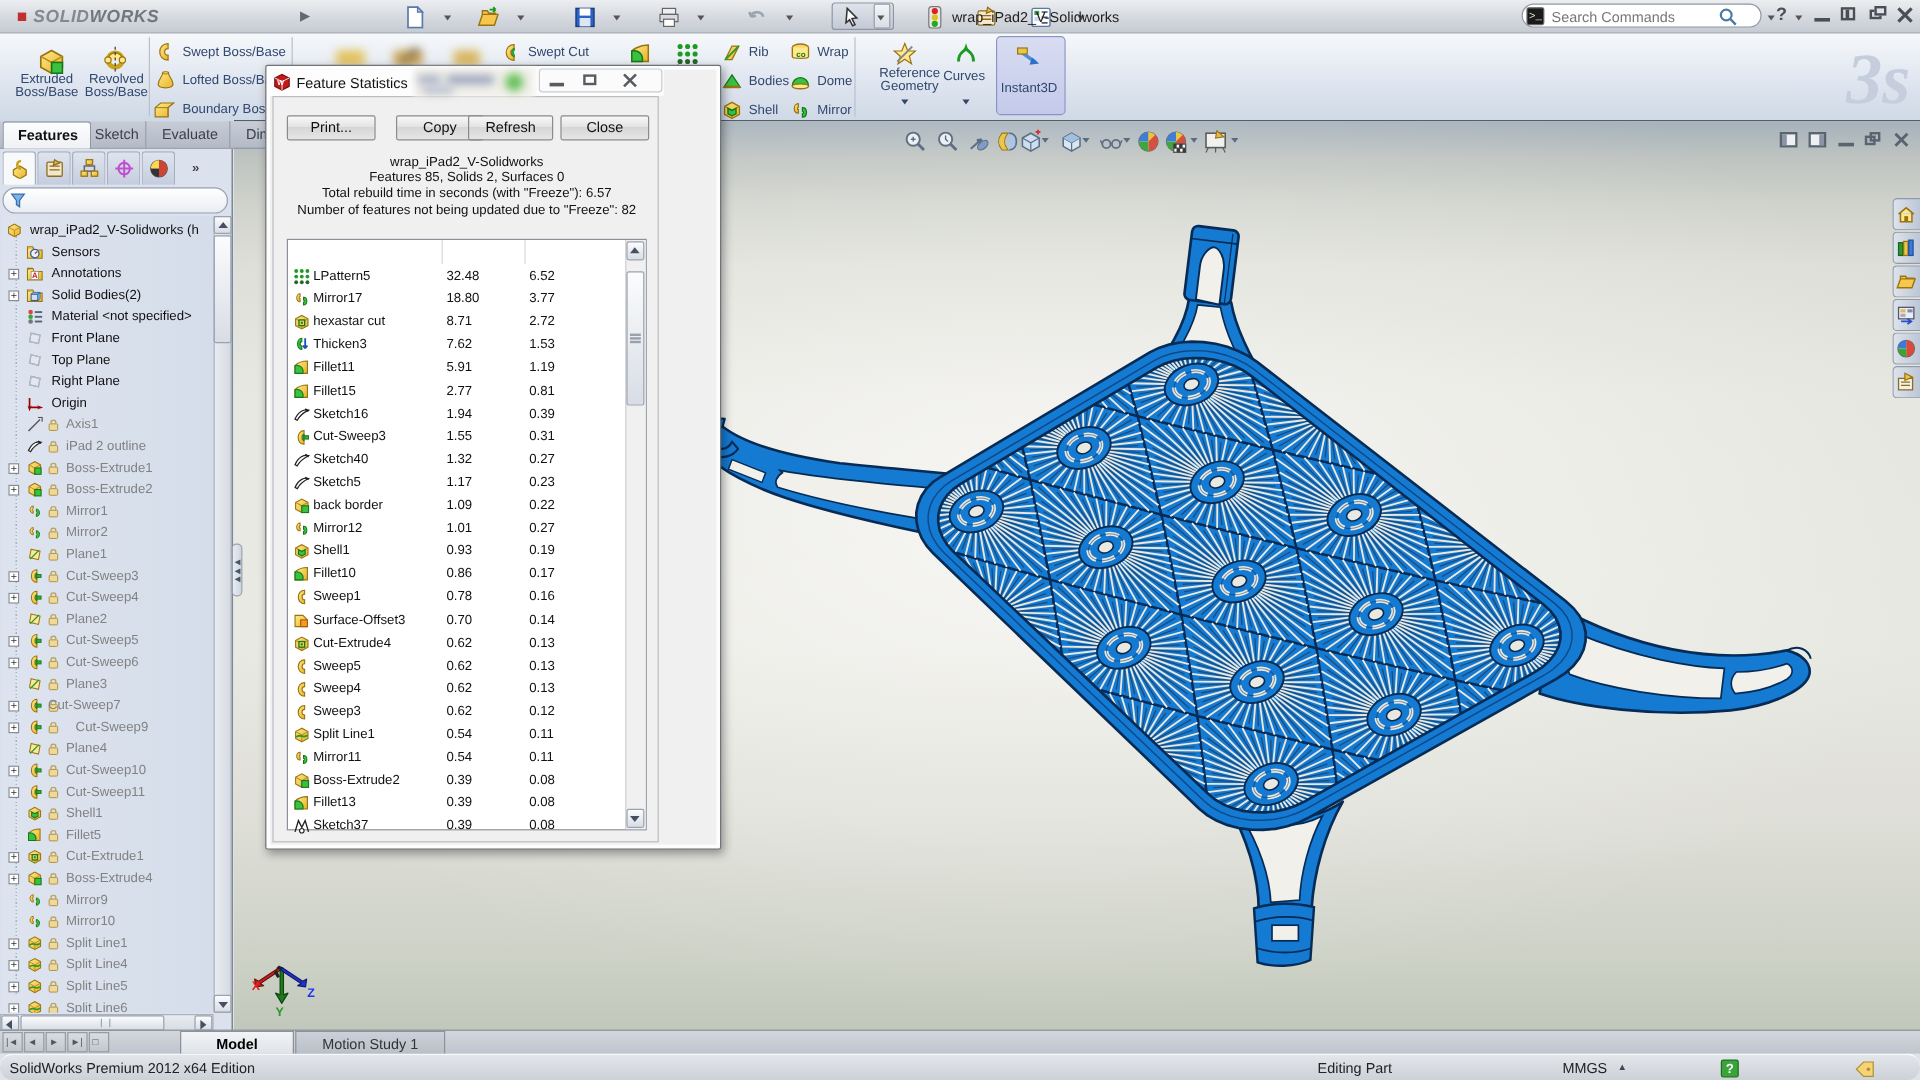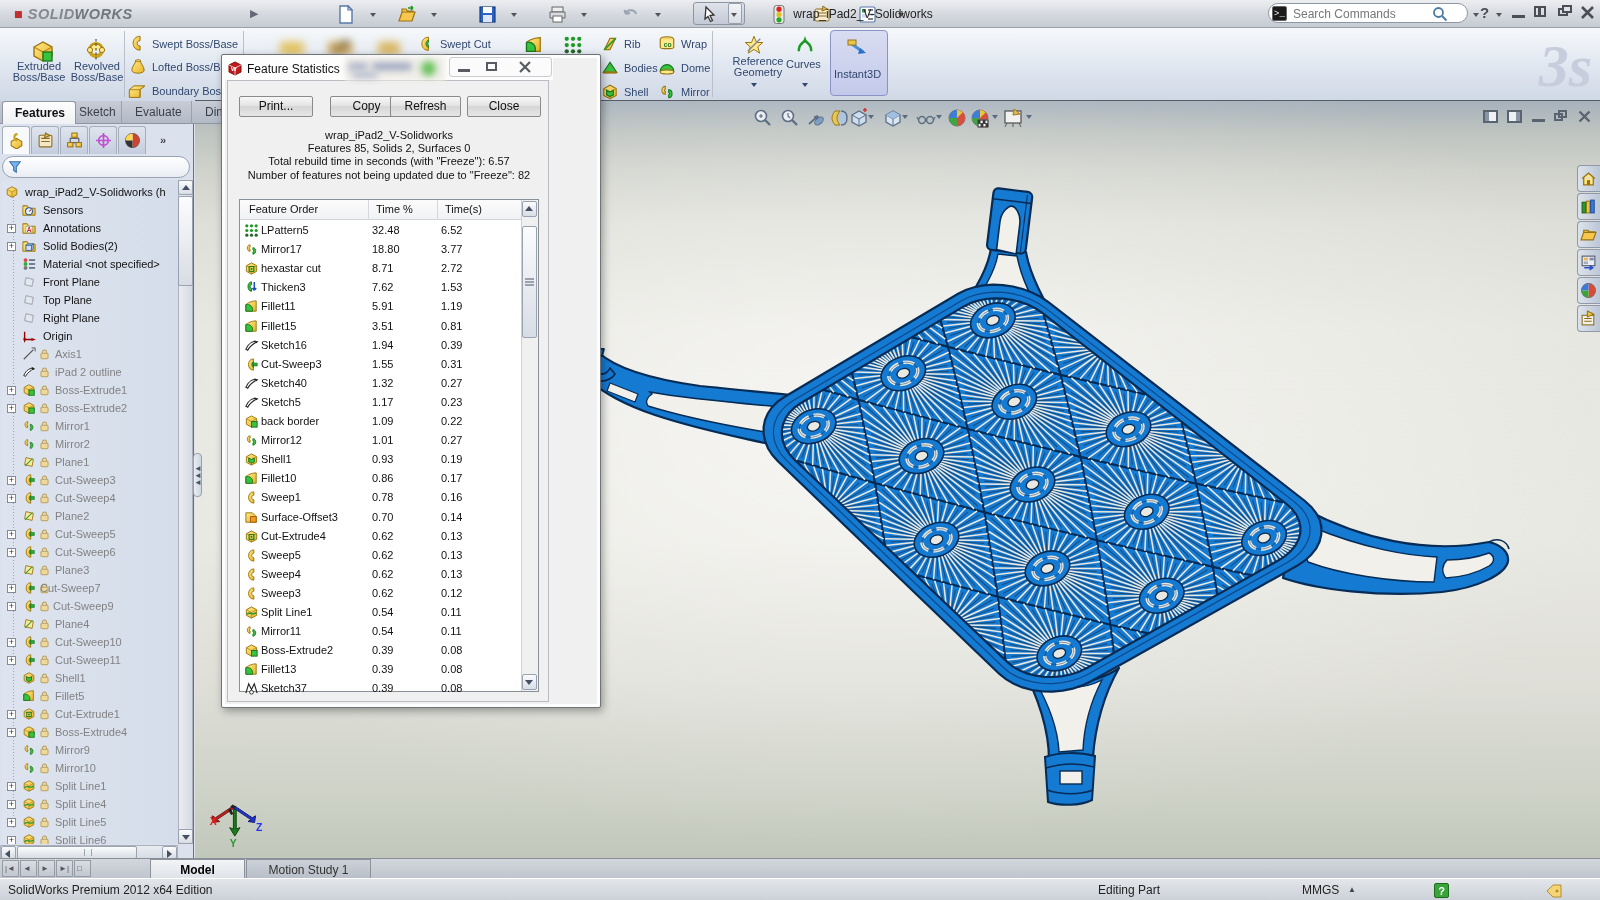--- a/index.html
+++ b/index.html
@@ -60,21 +60,21 @@
 .drow .c1{position:absolute;left:20px;top:3px;}
 .drow .c2{position:absolute;left:131px;top:3px;}
 .drow .c3{position:absolute;left:200px;top:3px;}
 .dicon{position:absolute;left:3px;top:2px;width:15px;height:15px;}
 #dvsb{position:absolute;right:0px;top:0px;width:17px;height:491px;background:#f0f0f0;border-left:1px solid #d0d0d0;}
 
 #mtabs{left:0;top:858px;width:1600px;height:20px;background:linear-gradient(#d3d7dd,#bfc5cd);border-top:1px solid #888f99;}
 .mtab{position:absolute;top:0px;height:19px;padding:3px 14px 0;font-size:12px;color:#333;background:linear-gradient(#ccd1d8,#b9bfc8);border:1px solid #8b929c;border-bottom:none;}
 .mtab.active{background:linear-gradient(#f2f4f6,#dfe3e8);font-weight:bold;color:#000;}
 .navbtn{position:absolute;top:1px;width:17px;height:17px;background:linear-gradient(#d9dde2,#c2c7cf);border:1px solid #959ca6;}
-#statusbar{left:0;top:878px;width:1600px;height:22px;background:linear-gradient(#e3e6ea,#ccd1d8);border-top:1px solid #fff;font-size:12px;color:#222;}
+#statusbar{left:0;top:878px;width:1600px;height:22px;background:linear-gradient(#e3e6ea,#ccd1d8);border-top:1px solid #fff;font-size:12px;color:#222;border-radius:11px;}
 </style></head><body>
 
 <svg width="0" height="0" style="position:absolute">
     <defs>
 <linearGradient id="gold" x1="0" y1="0" x2="1" y2="1">
         <stop offset="0" stop-color="#ffe98c"></stop>
         <stop offset="1" stop-color="#e8b324"></stop>
       </linearGradient>
 <symbol id="i-folder" viewBox="0 0 16 16">
         <path d="M1 4 h5 l1.5 2 H15 v8 H1 Z" fill="url(#gold)" stroke="#9a7410" stroke-width="1"></path>
@@ -606,21 +606,21 @@
         <span class="txt" style="left:40px">Cut-Sweep7</span>
       </div>
       <div class="trow gray" style="top:417px">
         <div class="expander" style="left:7px">+</div>
         <svg class="ticon abs" style="left:22px;top:2px;width:14px;height:14px">
           <use href="#i-csweep"></use>
         </svg>
         <svg class="ticon abs" style="left:39px;top:3px;width:11px;height:12px">
           <use href="#i-lock"></use>
         </svg>
-        <span class="txt" style="left:53px">Cut-Sweep9</span>
+        <span class="txt" style="left:63px">Cut-Sweep9</span>
       </div>
       <div class="trow gray" style="top:435px">
         <svg class="ticon abs" style="left:22px;top:2px;width:14px;height:14px">
           <use href="#i-plane"></use>
         </svg>
         <svg class="ticon abs" style="left:39px;top:3px;width:11px;height:12px">
           <use href="#i-lock"></use>
         </svg>
         <span class="txt" style="left:55px">Plane4</span>
       </div>
@@ -1056,25 +1056,20 @@
     </svg>
     <div class="dbtn" style="left:17px;width:74px">Print...</div>
     <div class="dbtn" style="left:108px;width:73px">Copy</div>
     <div class="dbtn" style="left:168px;width:71px">Refresh</div>
     <div class="dbtn" style="left:245px;width:74px">Close</div>
     <div id="dinfo" class="abs">wrap_iPad2_V-Solidworks<br>
 Features 85, Solids 2, Surfaces 0<br>
 Total rebuild time in seconds (with "Freeze"): 6.57<br>
 Number of features not being updated due to "Freeze": 82</div>
     <div id="dtable" class="abs">
-      <div id="dhead" class="abs">
-        <span style="position:absolute;left:9px;top:3px">Feature Order</span>
-        <span style="position:absolute;left:136px;top:3px">Time %</span>
-        <span style="position:absolute;left:205px;top:3px">Time(s)</span>
-      </div>
       <div class="dcol abs" style="left:128px"></div>
       <div class="dcol abs" style="left:197px"></div>
       <div class="drow" style="top:21px">
         <svg class="dicon abs" style="left:3px;top:2px;width:15px;height:15px">
           <use href="#i-lpat"></use>
         </svg>
         <span class="c1">LPattern5</span>
         <span class="c2">32.48</span>
         <span class="c3">6.52</span>
       </div>
@@ -1108,21 +1103,21 @@
         </svg>
         <span class="c1">Fillet11</span>
         <span class="c2">5.91</span>
         <span class="c3">1.19</span>
       </div>
       <div class="drow" style="top:116.5px">
         <svg class="dicon abs" style="left:3px;top:2px;width:15px;height:15px">
           <use href="#i-fillet"></use>
         </svg>
         <span class="c1">Fillet15</span>
-        <span class="c2">3.51</span>
+        <span class="c2">2.77</span>
         <span class="c3">0.81</span>
       </div>
       <div class="drow" style="top:135.6px">
         <svg class="dicon abs" style="left:3px;top:2px;width:15px;height:15px">
           <use href="#i-sketch"></use>
         </svg>
         <span class="c1">Sketch16</span>
         <span class="c2">1.94</span>
         <span class="c3">0.39</span>
       </div>

